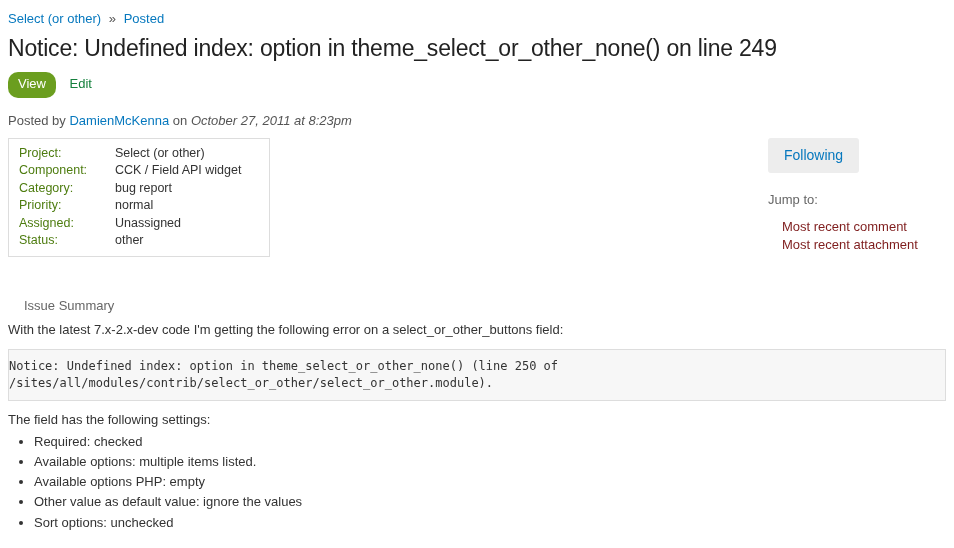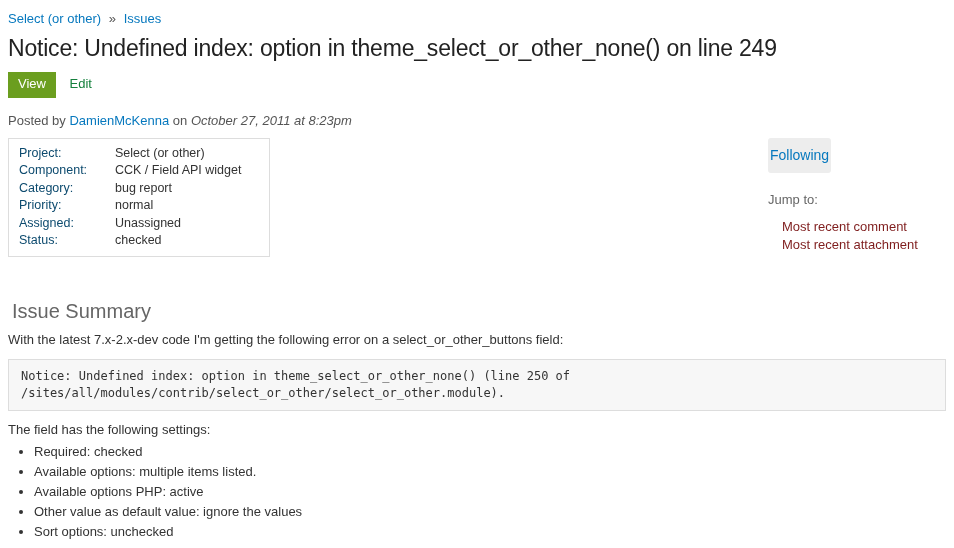--- a/index.html
+++ b/index.html
@@ -20,79 +20,79 @@
     color: #222;
     margin: 2px 0 8px 0;
     letter-spacing: -0.2px;
   }
   .tabs { margin: 4px 0 14px 0; }
   .pill {
     display: inline-block;
     background: #6b9e1f;
     color: #fff;
     padding: 3px 10px 4px 10px;
-    border-radius: 0;
+    border-radius: 10px;
     font-size: 13px;
     margin-right: 10px;
   }
   .edit { color: #15803d; }
   .byline { color: #555; margin-bottom: 8px; }
   .byline .on { color: #555; }
   .byline .date { font-style: italic; color: #555; }
   .topwrap { position: relative; }
   .metabox {
     border: 1px solid #ddd;
     padding: 6px 10px;
     width: 262px;
     font-size: 12.5px;
     color: #333;
   }
   .metabox .row { display: flex; }
-  .metabox .k { width: 96px; color: #0c4a6e; }
+  .metabox .k { width: 96px; color: #4d7c0f; }
   .metabox .v { flex: 1; }
   .rightcol {
     position: absolute;
     right: 8px;
     top: 0;
     width: 170px;
     text-align: left;
   }
   .followbtn {
     display: inline-block;
     background: #ededed;
     border-radius: 3px;
-    padding: 8px 2px;
+    padding: 8px 16px;
     color: #0678be;
     font-size: 14px;
     cursor: pointer;
     margin-bottom: 18px;
   }
   .jumpto {
     color: #666;
     font-size: 13px;
     margin-bottom: 8px;
   }
   .jumplinks { padding-left: 14px; }
   .jumplinks div {
     color: #7f1d1d;
     font-size: 13px;
     line-height: 1.45;
     cursor: pointer;
   }
   h2.summary {
-    font-size: 20px;
+    font-size: 13px;
     font-weight: normal;
     color: #666;
-    margin: 40px 0 6px 4px;
+    margin: 40px 0 6px 16px;
   }
   .intro { margin-bottom: 10px; }
   pre.codebox {
     background: #f7f7f7;
     border: 1px solid #ddd;
-    padding: 8px 12px;
+    padding: 8px 0;
     font-family: Menlo, Monaco, Consolas, monospace;
     font-size: 12px;
     white-space: pre-wrap;
     margin: 0 0 10px 0;
   }
   .settingshead { }
   ul.settings {
     margin: 4px 0 0 0;
     padding-left: 26px;
   }
@@ -100,21 +100,21 @@
     margin-bottom: 2px;
     list-style-type: disc;
   }
 </style>
 </head>
 <body>
 
 <div class="breadcrumb">
   <a href="#">Select (or other)</a>
   <span class="sep">»</span>
-  <a href="#">Issues</a>
+  <a href="#">Posted</a>
 </div>
 
 <h1>Notice: Undefined index: option in theme_select_or_other_none() on line 249</h1>
 
 <div class="tabs">
   <span class="pill">View</span>
   <a href="#" class="edit">Edit</a>
 </div>
 
 <div class="byline">
@@ -141,21 +141,21 @@
     <div class="row">
         <div class="k">Priority:</div>
         <div class="v">normal</div>
       </div>
     <div class="row">
         <div class="k">Assigned:</div>
         <div class="v">Unassigned</div>
       </div>
     <div class="row">
         <div class="k">Status:</div>
-        <div class="v">checked</div>
+        <div class="v">other</div>
       </div>
   </div>
 
   <div class="rightcol">
     <div class="followbtn">Following</div>
     <div class="jumpto">Jump to:</div>
     <div class="jumplinks">
       <div>Most recent comment</div>
       <div>Most recent attachment</div>
     </div>
@@ -167,17 +167,17 @@
 <div class="intro">With the latest 7.x-2.x-dev code I'm getting the following error on a select_or_other_buttons field:</div>
 
 <pre class="codebox">Notice: Undefined index: option in theme_select_or_other_none() (line 250 of
 /sites/all/modules/contrib/select_or_other/select_or_other.module).</pre>
 
 <div class="settingshead">The field has the following settings:</div>
 
 <ul class="settings">
   <li>Required: checked</li>
   <li>Available options: multiple items listed.</li>
-  <li>Available options PHP: active</li>
+  <li>Available options PHP: empty</li>
   <li>Other value as default value: ignore the values</li>
   <li>Sort options: unchecked</li>
 
 </ul>
 
 </body></html>

